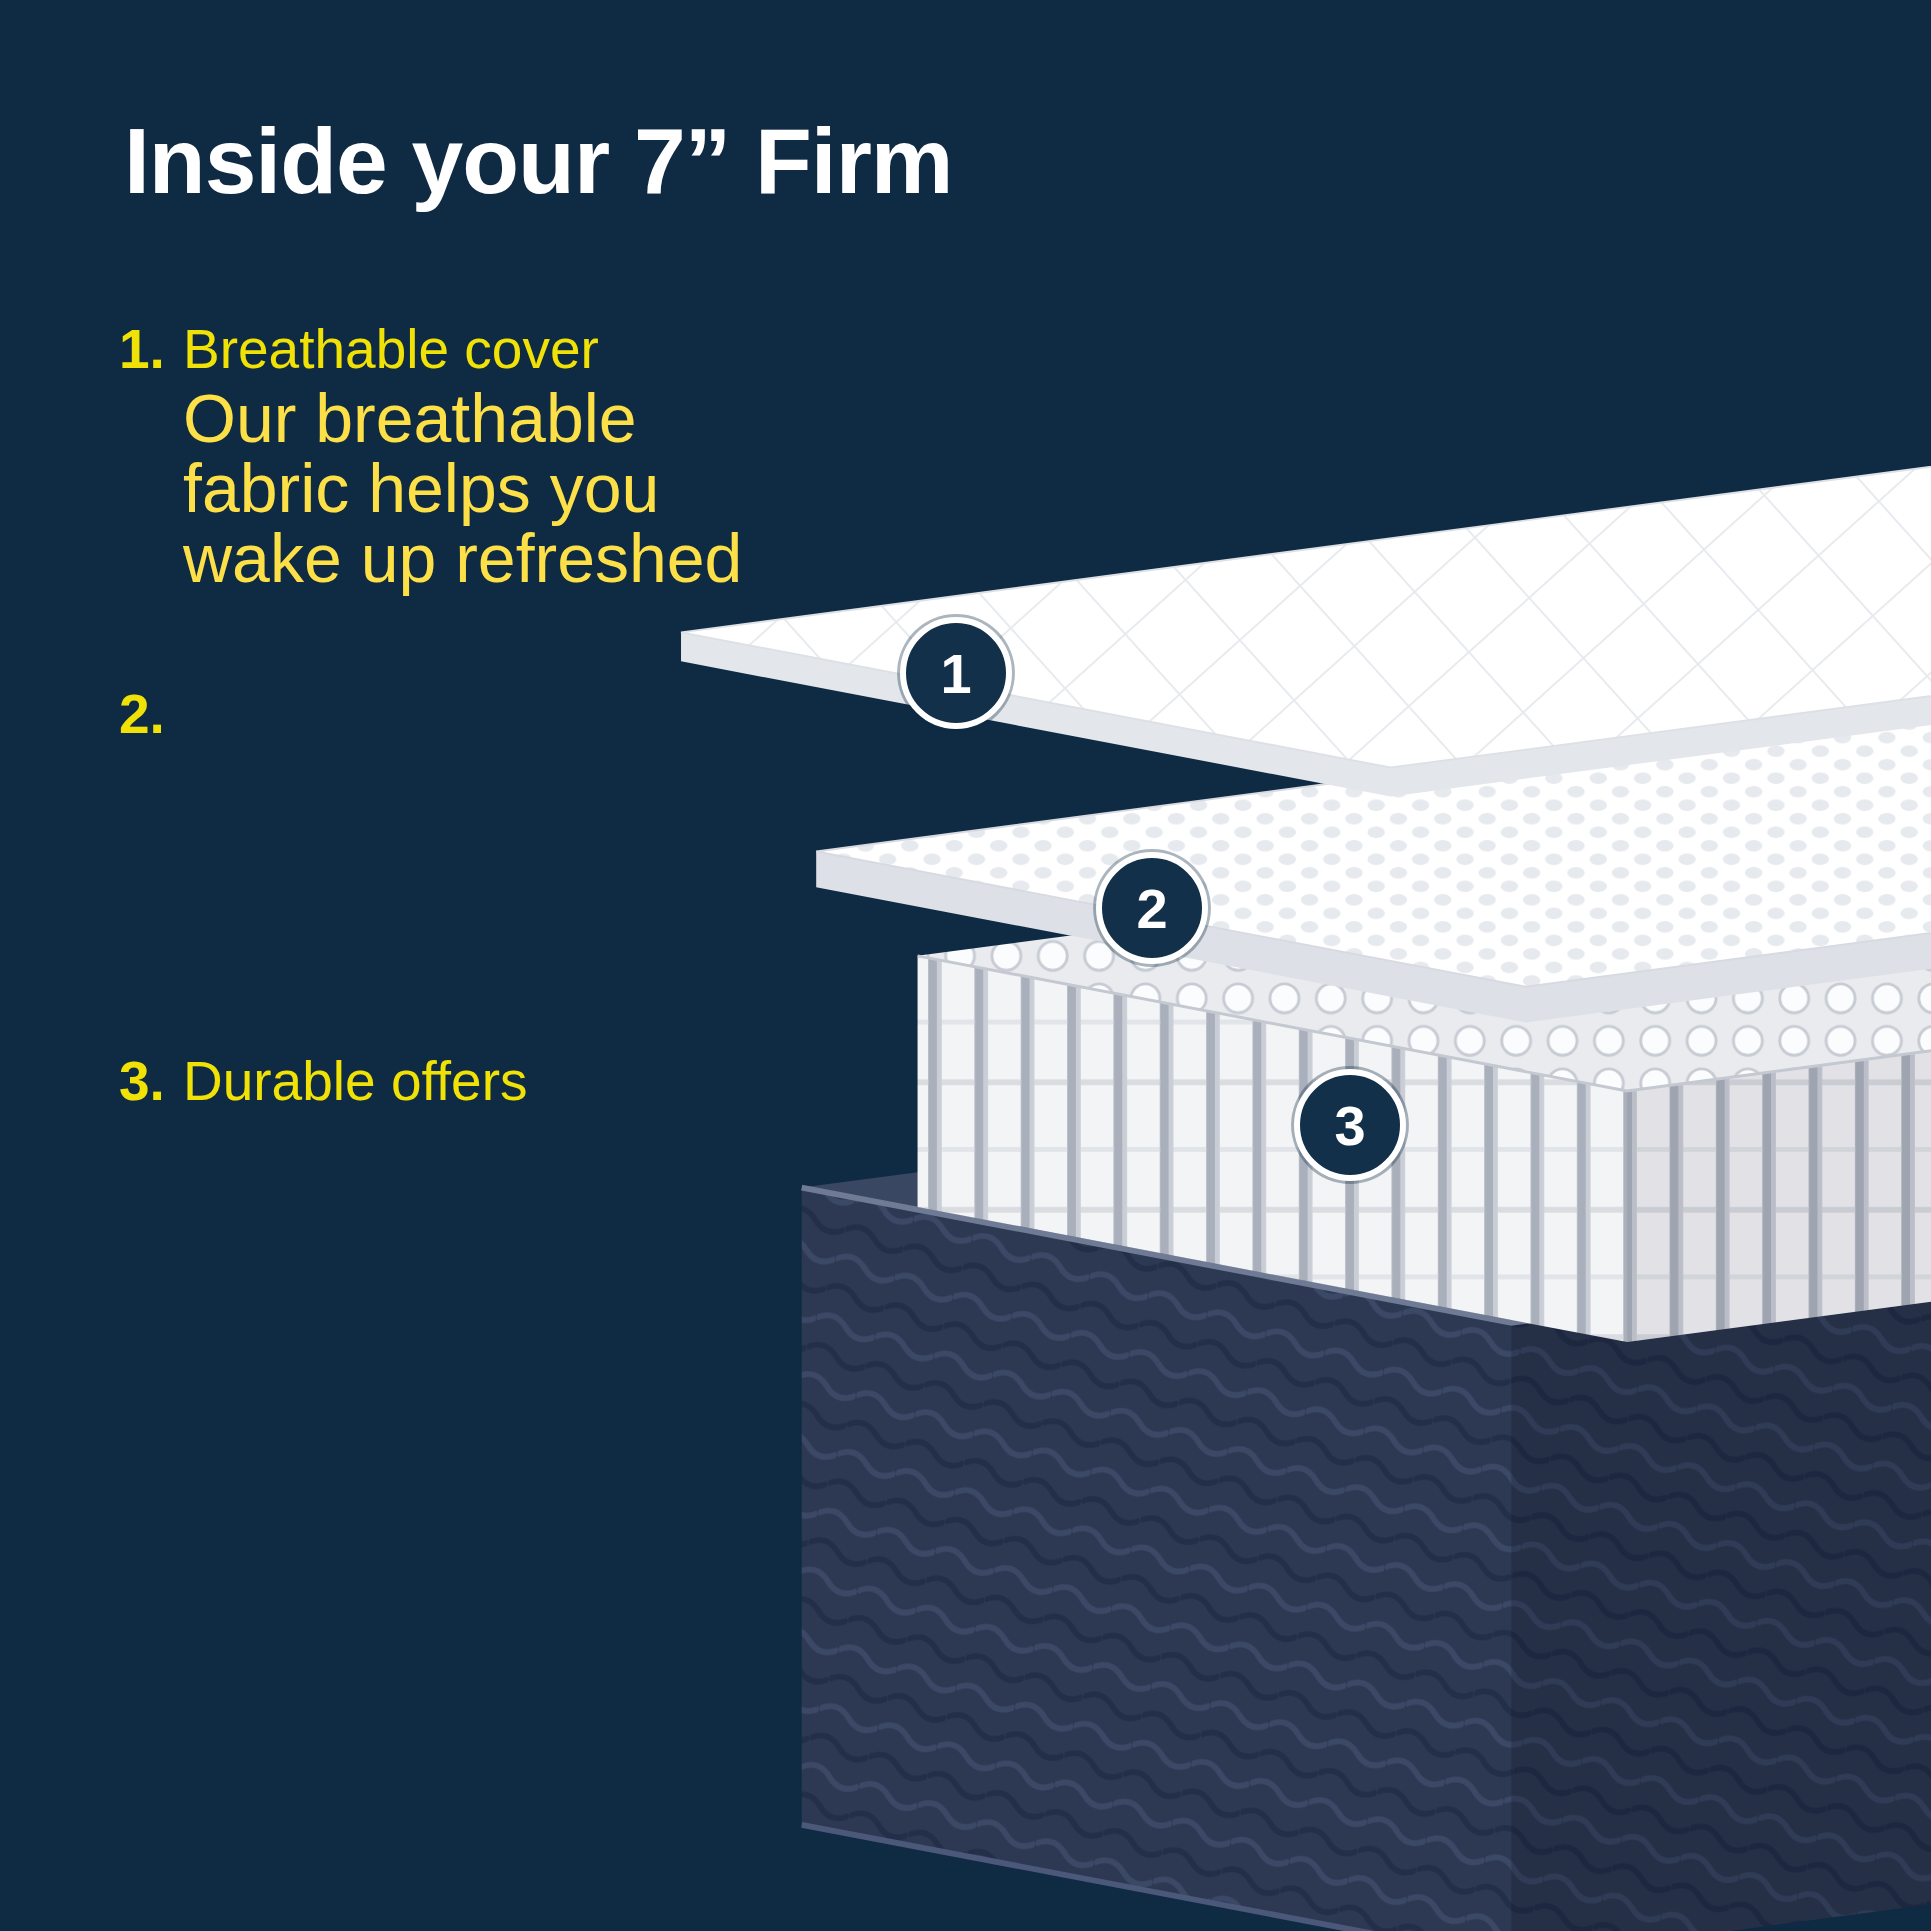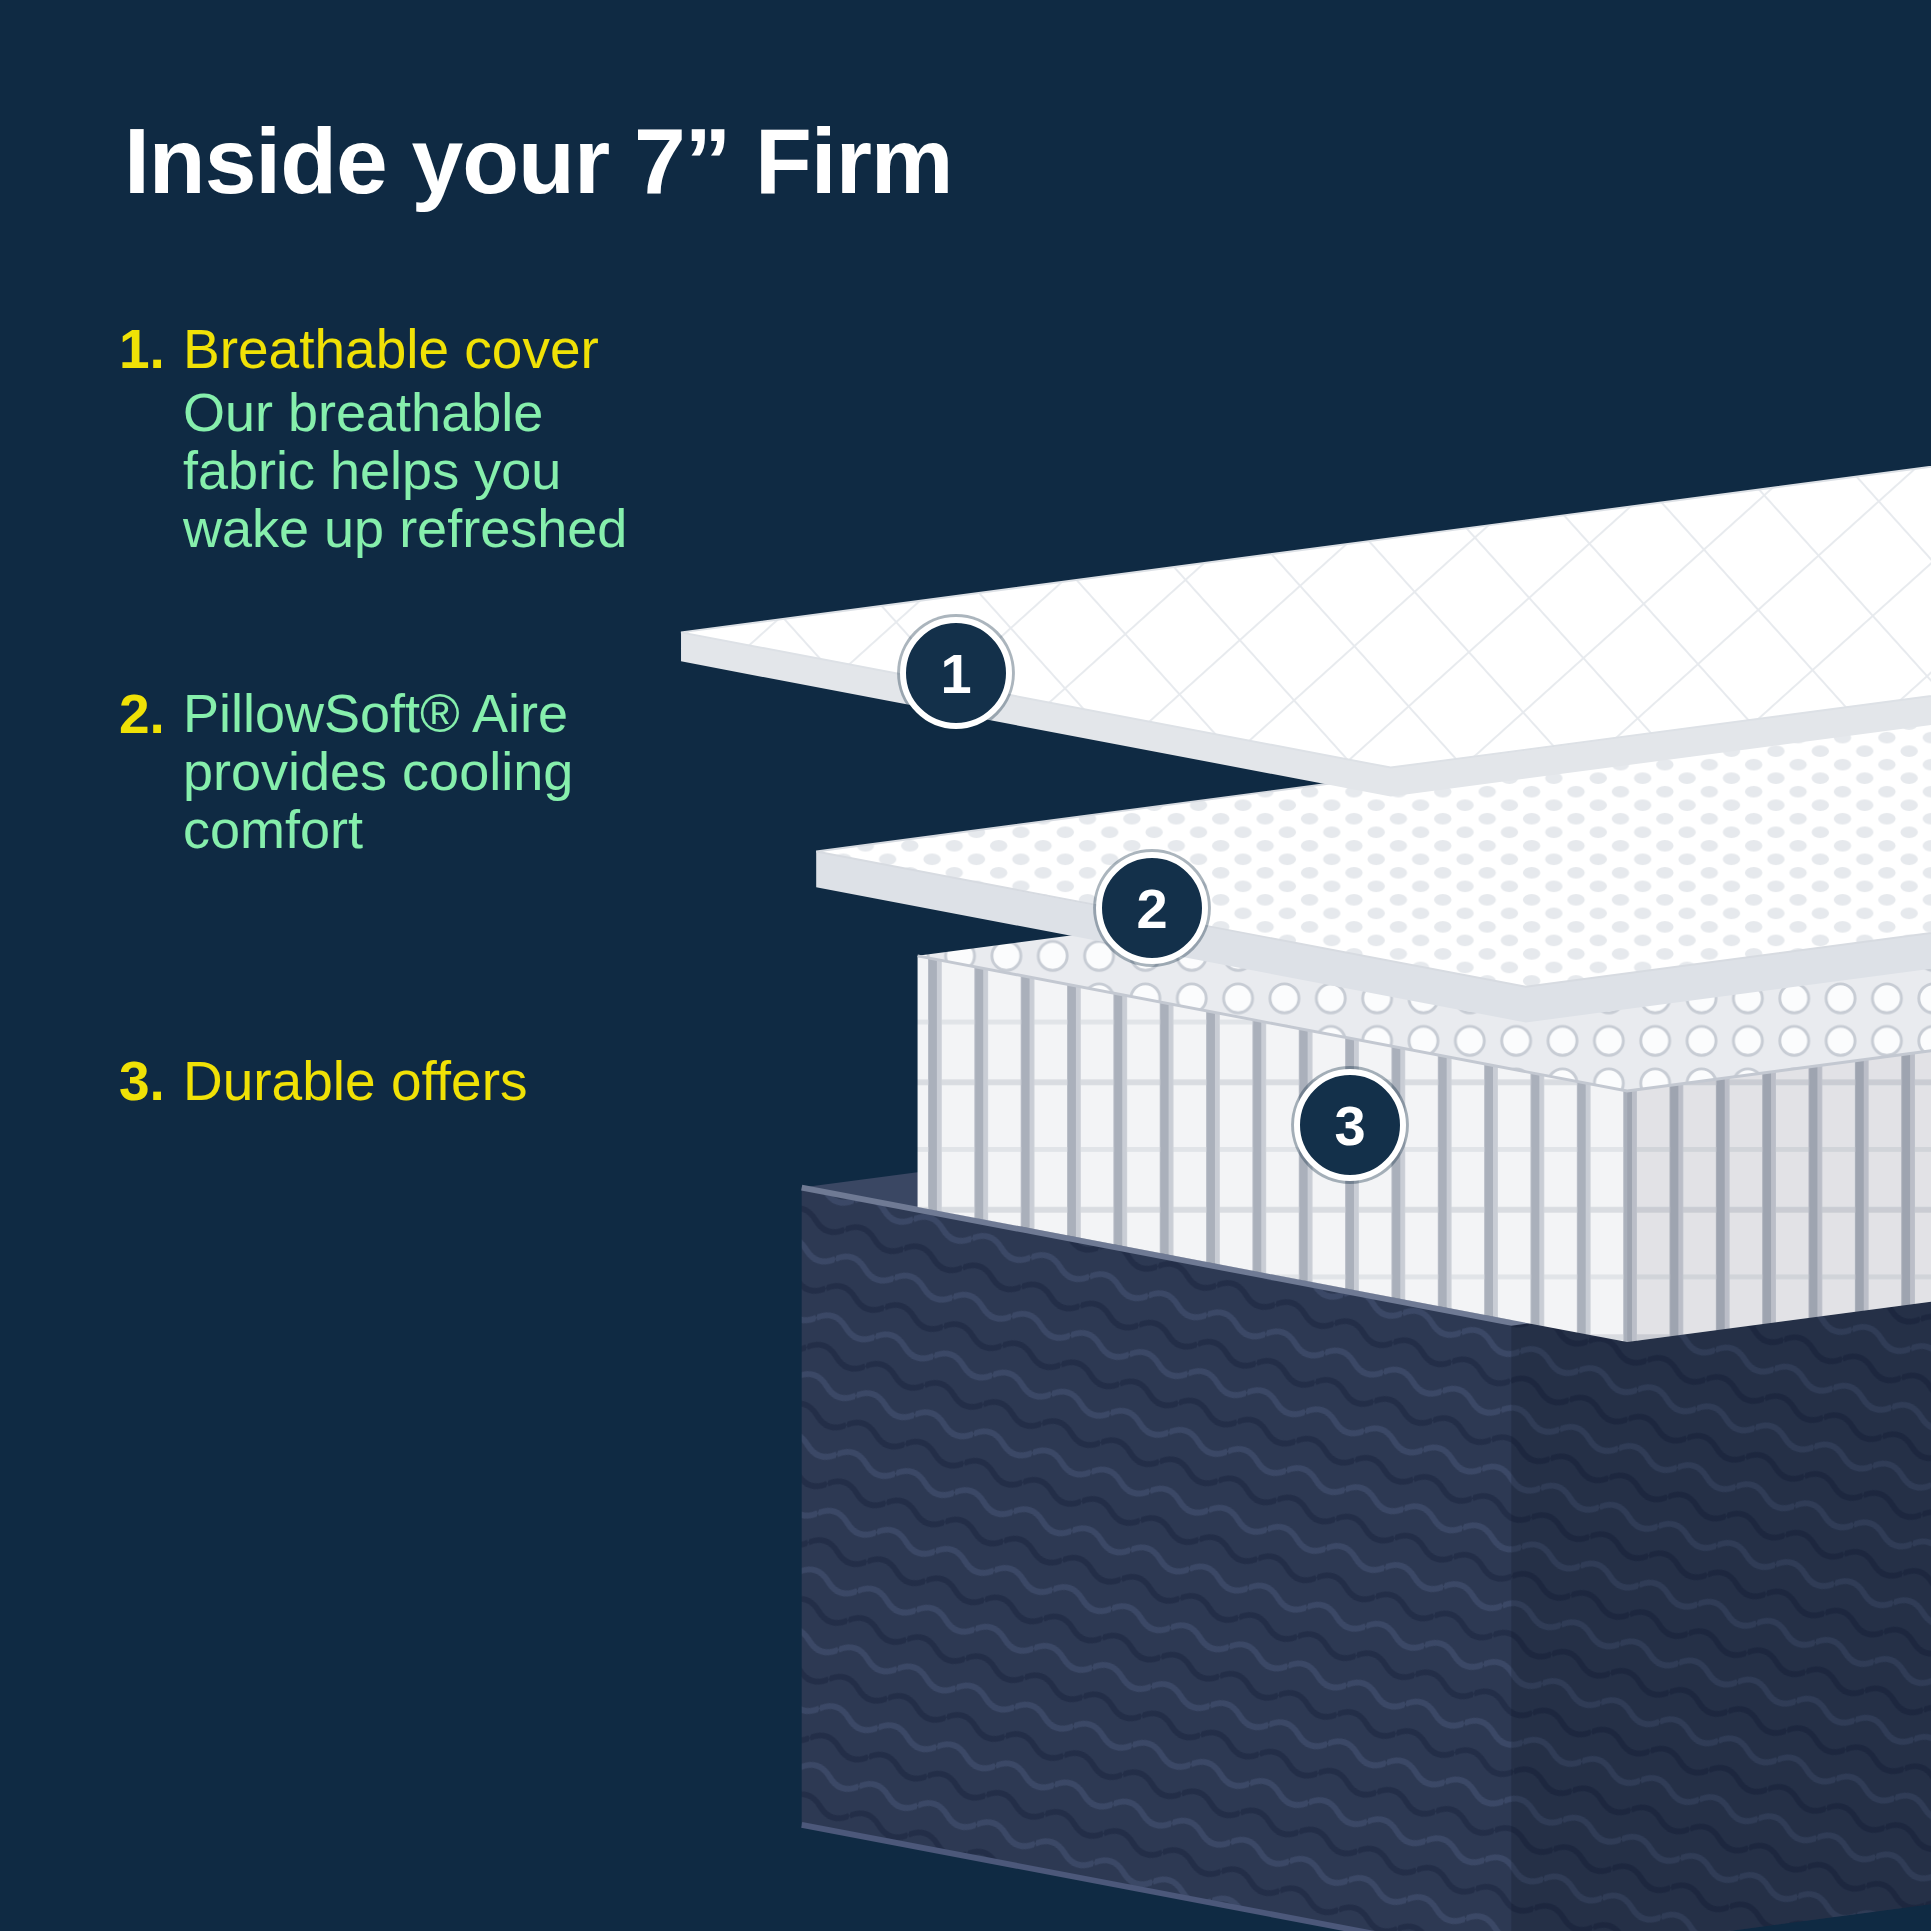--- a/index.html
+++ b/index.html
@@ -11,21 +11,21 @@
     position:absolute; left:114px; top:108px; z-index:2;
     color:#ffffff; font-size:93px; font-weight:700; letter-spacing:-1px;
   }
   .item { position:absolute; left:109px; z-index:2; display:flex; align-items:flex-start; }
   .item-number {
     color:#F0E106; font-size:55px; font-weight:700; line-height:64px;
     width:64px; flex:none;
   }
   .item-heading { color:#F0E106; font-size:55px; font-weight:400; line-height:64px; }
   .item-body {
-    color:#86efac; font-size:54px; font-weight:400; line-height:58px;
+    color:#fde047; font-size:68px; font-weight:400; line-height:70px;
     white-space:pre-line; margin-top:1.9px;
   }
   .item-1 { top:317px; }
   .item-2 { top:682px; }
   .item-3 { top:1049px; }
   .badge {
     position:absolute; z-index:3;
     width:112px; height:112px; border-radius:50%;
     background:#13304A; border:6.8px solid #ffffff;
     color:#ffffff; font-size:56px; font-weight:700;
@@ -104,23 +104,20 @@
       <div class="item-heading">Breathable cover</div>
       <div class="item-body">Our breathable
 fabric helps you
 wake up refreshed</div>
     </div>
   </div>
 
   <div class="item item-2">
     <div class="item-number">2.</div>
     <div class="item-content">
-      <div class="item-body">PillowSoft® Aire
-provides cooling
-comfort</div>
     </div>
   </div>
 
   <div class="item item-3">
     <div class="item-number">3.</div>
     <div class="item-content">
       <div class="item-heading">Durable offers</div>
     </div>
   </div>
 

